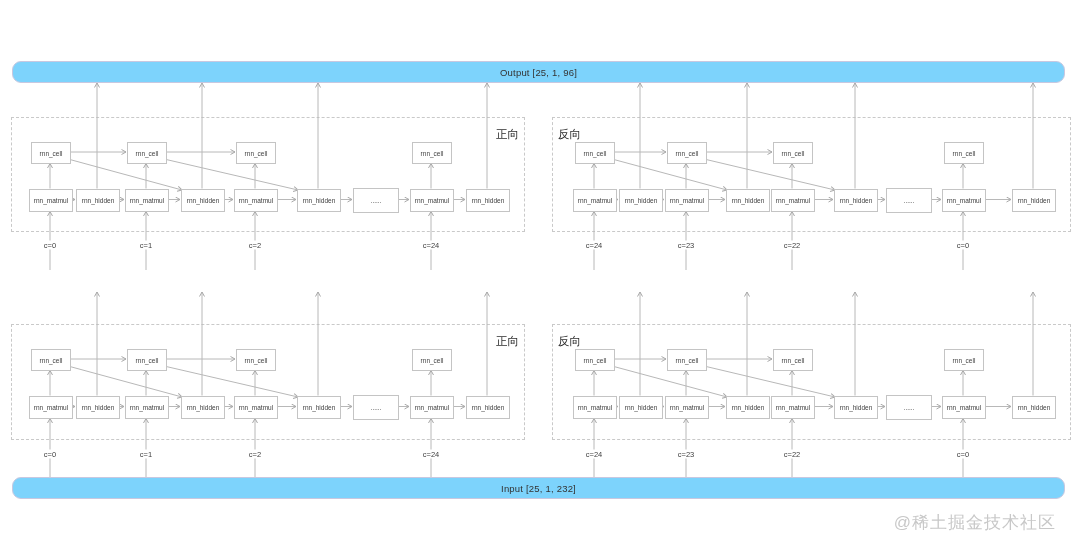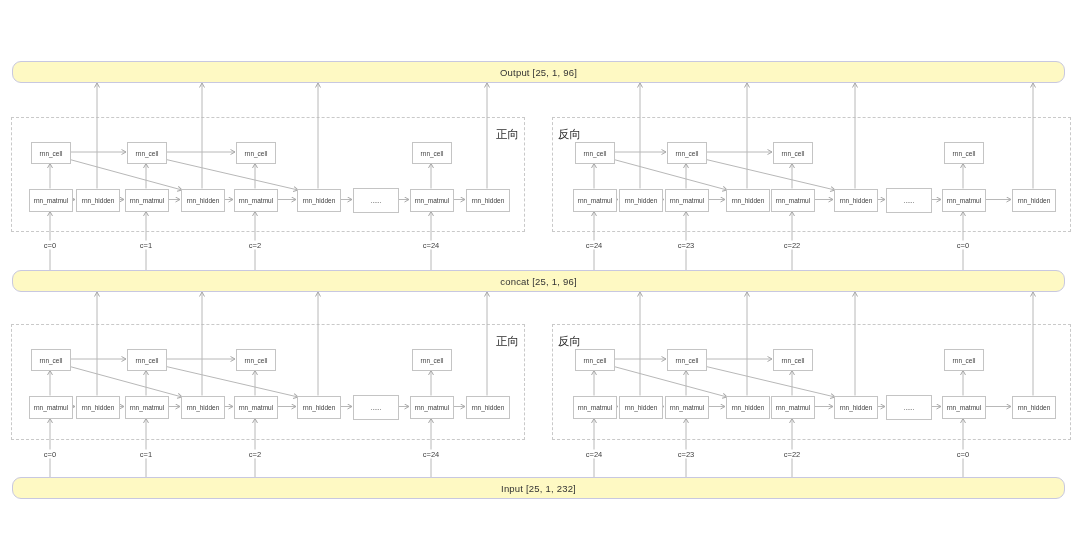--- a/index.html
+++ b/index.html
@@ -1,21 +1,21 @@
 <!DOCTYPE html>
 <html><head>
 <meta charset="utf-8">
 <style>
   html,body{margin:0;padding:0;background:#ffffff;}
   body{width:1080px;height:552px;overflow:hidden;font-family:"Liberation Sans",sans-serif;}
   .canvas{position:relative;width:1080px;height:552px;background:#ffffff;}
   svg.wires{position:absolute;left:0;top:0;z-index:1;}
   .bar{
     position:absolute;left:12px;width:1051px;height:20px;z-index:2;
-    background:#fef9c3;border:1px solid #c8c8e0;border-radius:9px;
+    background:#7dd3fc;border:1px solid #c8c8e0;border-radius:9px;
     display:flex;align-items:center;justify-content:center;
     font-size:9.5px;color:#333333;letter-spacing:.2px;
   }
   .dashbox{position:absolute;border:1px dashed #c9c9c9;z-index:0;}
   .node{
     position:absolute;background:#ffffff;border:1px solid #c4c4c4;z-index:2;
     display:flex;align-items:center;justify-content:center;
     font-size:6.5px;color:#3d3d3d;white-space:nowrap;
   }
   .clabel{
@@ -132,21 +132,20 @@
         <line x1="930.5" y1="406.5" x2="941" y2="406.5" marker-end="url(#arr)"></line>
         <line x1="984.5" y1="406.5" x2="1011" y2="406.5" marker-end="url(#arr)"></line>
         <line x1="613.5" y1="359" x2="666" y2="359" marker-end="url(#arr)"></line>
         <line x1="705.5" y1="359" x2="772" y2="359" marker-end="url(#arr)"></line>
         <line x1="612" y1="366" x2="727" y2="397" marker-end="url(#arr)"></line>
         <line x1="704" y1="366" x2="835" y2="397" marker-end="url(#arr)"></line>
       </g>
   </svg>
 
   <div class="bar" id="bar-output" style="top:61px;">Output [25, 1, 96]</div>
-  <div class="bar" id="bar-concat" style="top:270px;">concat [25, 1, 96]</div>
   <div class="bar" id="bar-input" style="top:477px;">Input [25, 1, 232]</div>
 
   <div id="quads">
       <div class="dashbox" style="left: 11px; top: 117px; width: 512px; height: 113px;"></div>
       <div class="dir" style="left: 496px; top: 127px;">正向</div>
       <div class="node" style="left: 31px; top: 142px; width: 38px; height: 20px;">rnn_cell</div>
       <div class="node" style="left: 29px; top: 189px; width: 42px; height: 21px;">rnn_matmul</div>
       <div class="node" style="left: 76px; top: 189px; width: 42px; height: 21px;">rnn_hidden</div>
       <div class="clabel" style="left: 50px; top: 245px;">c=0</div>
       <div class="node" style="left: 127px; top: 142px; width: 38px; height: 20px;">rnn_cell</div>
@@ -214,13 +213,14 @@
       <div class="node" style="left: 771px; top: 396px; width: 42px; height: 21px;">rnn_matmul</div>
       <div class="node" style="left: 834px; top: 396px; width: 42px; height: 21px;">rnn_hidden</div>
       <div class="clabel" style="left: 792px; top: 454px;">c=22</div>
       <div class="node" style="left: 944px; top: 349px; width: 38px; height: 20px;">rnn_cell</div>
       <div class="node" style="left: 942px; top: 396px; width: 42px; height: 21px;">rnn_matmul</div>
       <div class="node" style="left: 1012px; top: 396px; width: 42px; height: 21px;">rnn_hidden</div>
       <div class="clabel" style="left: 963px; top: 454px;">c=0</div>
       <div class="node" style="left: 886px; top: 395px; width: 44px; height: 23px;">......</div>
     </div>
 
+  <div class="watermark">@稀土掘金技术社区</div>
 </div>
 
 </body></html>

